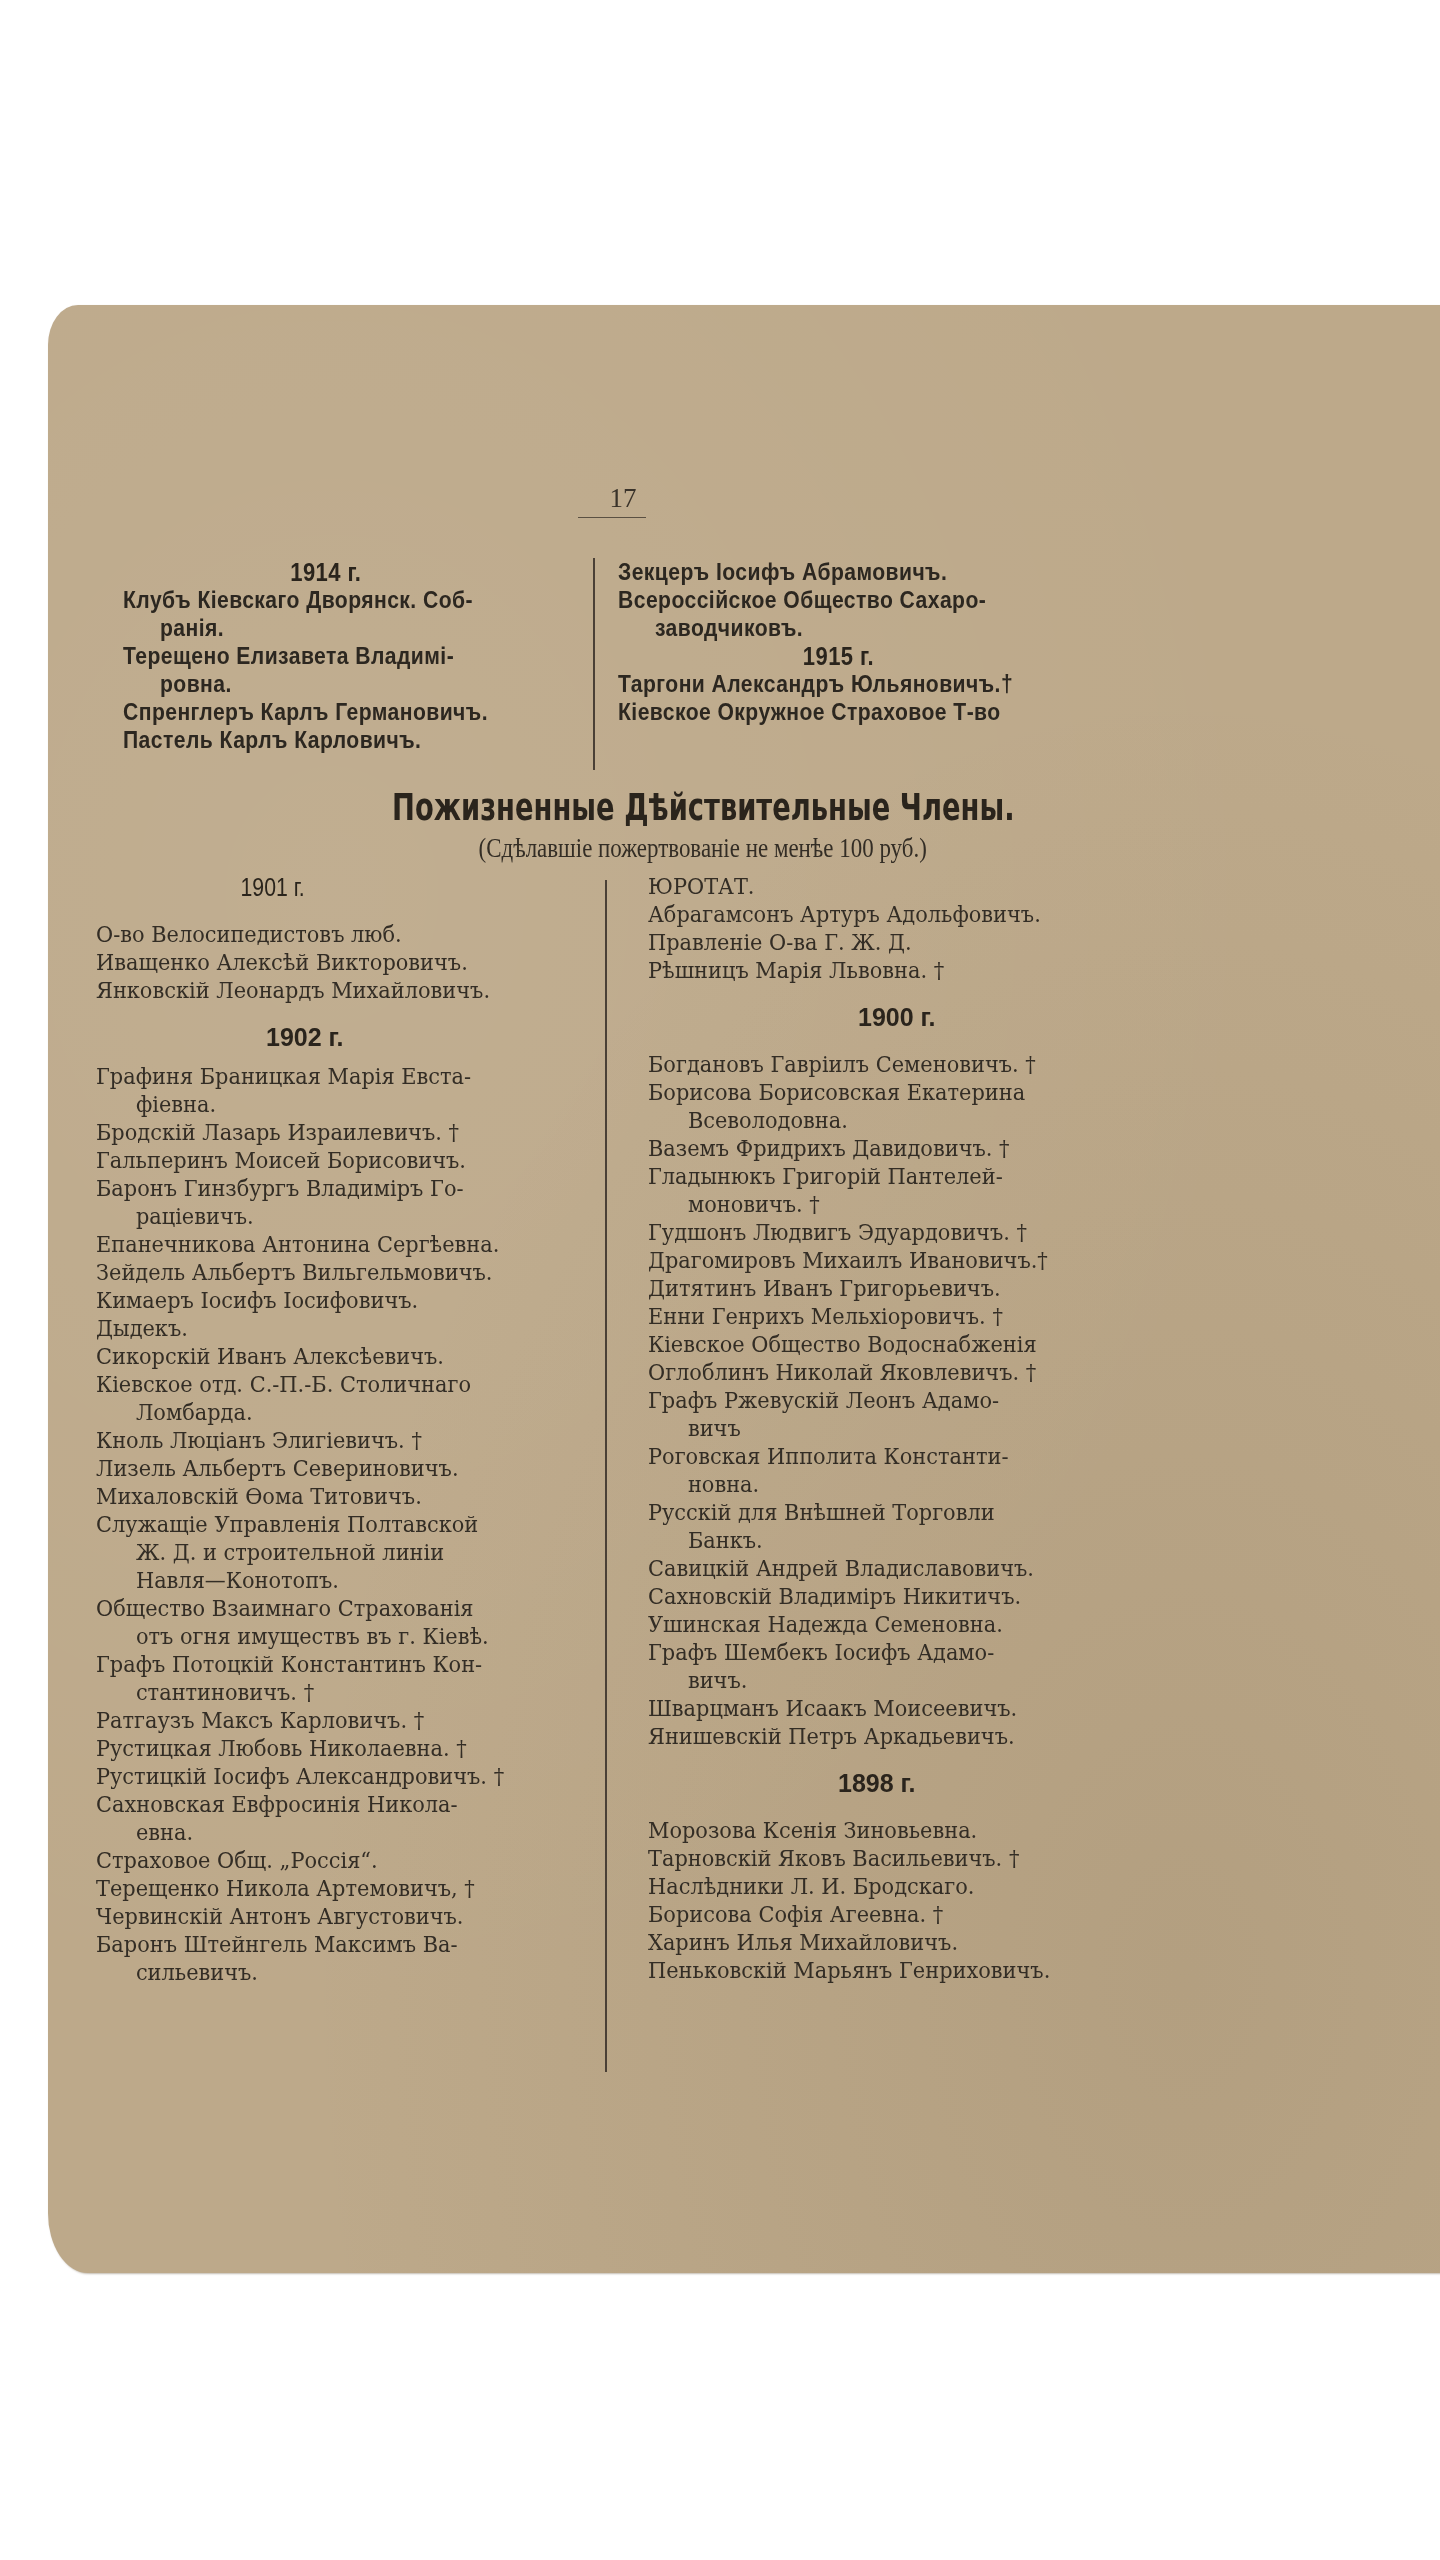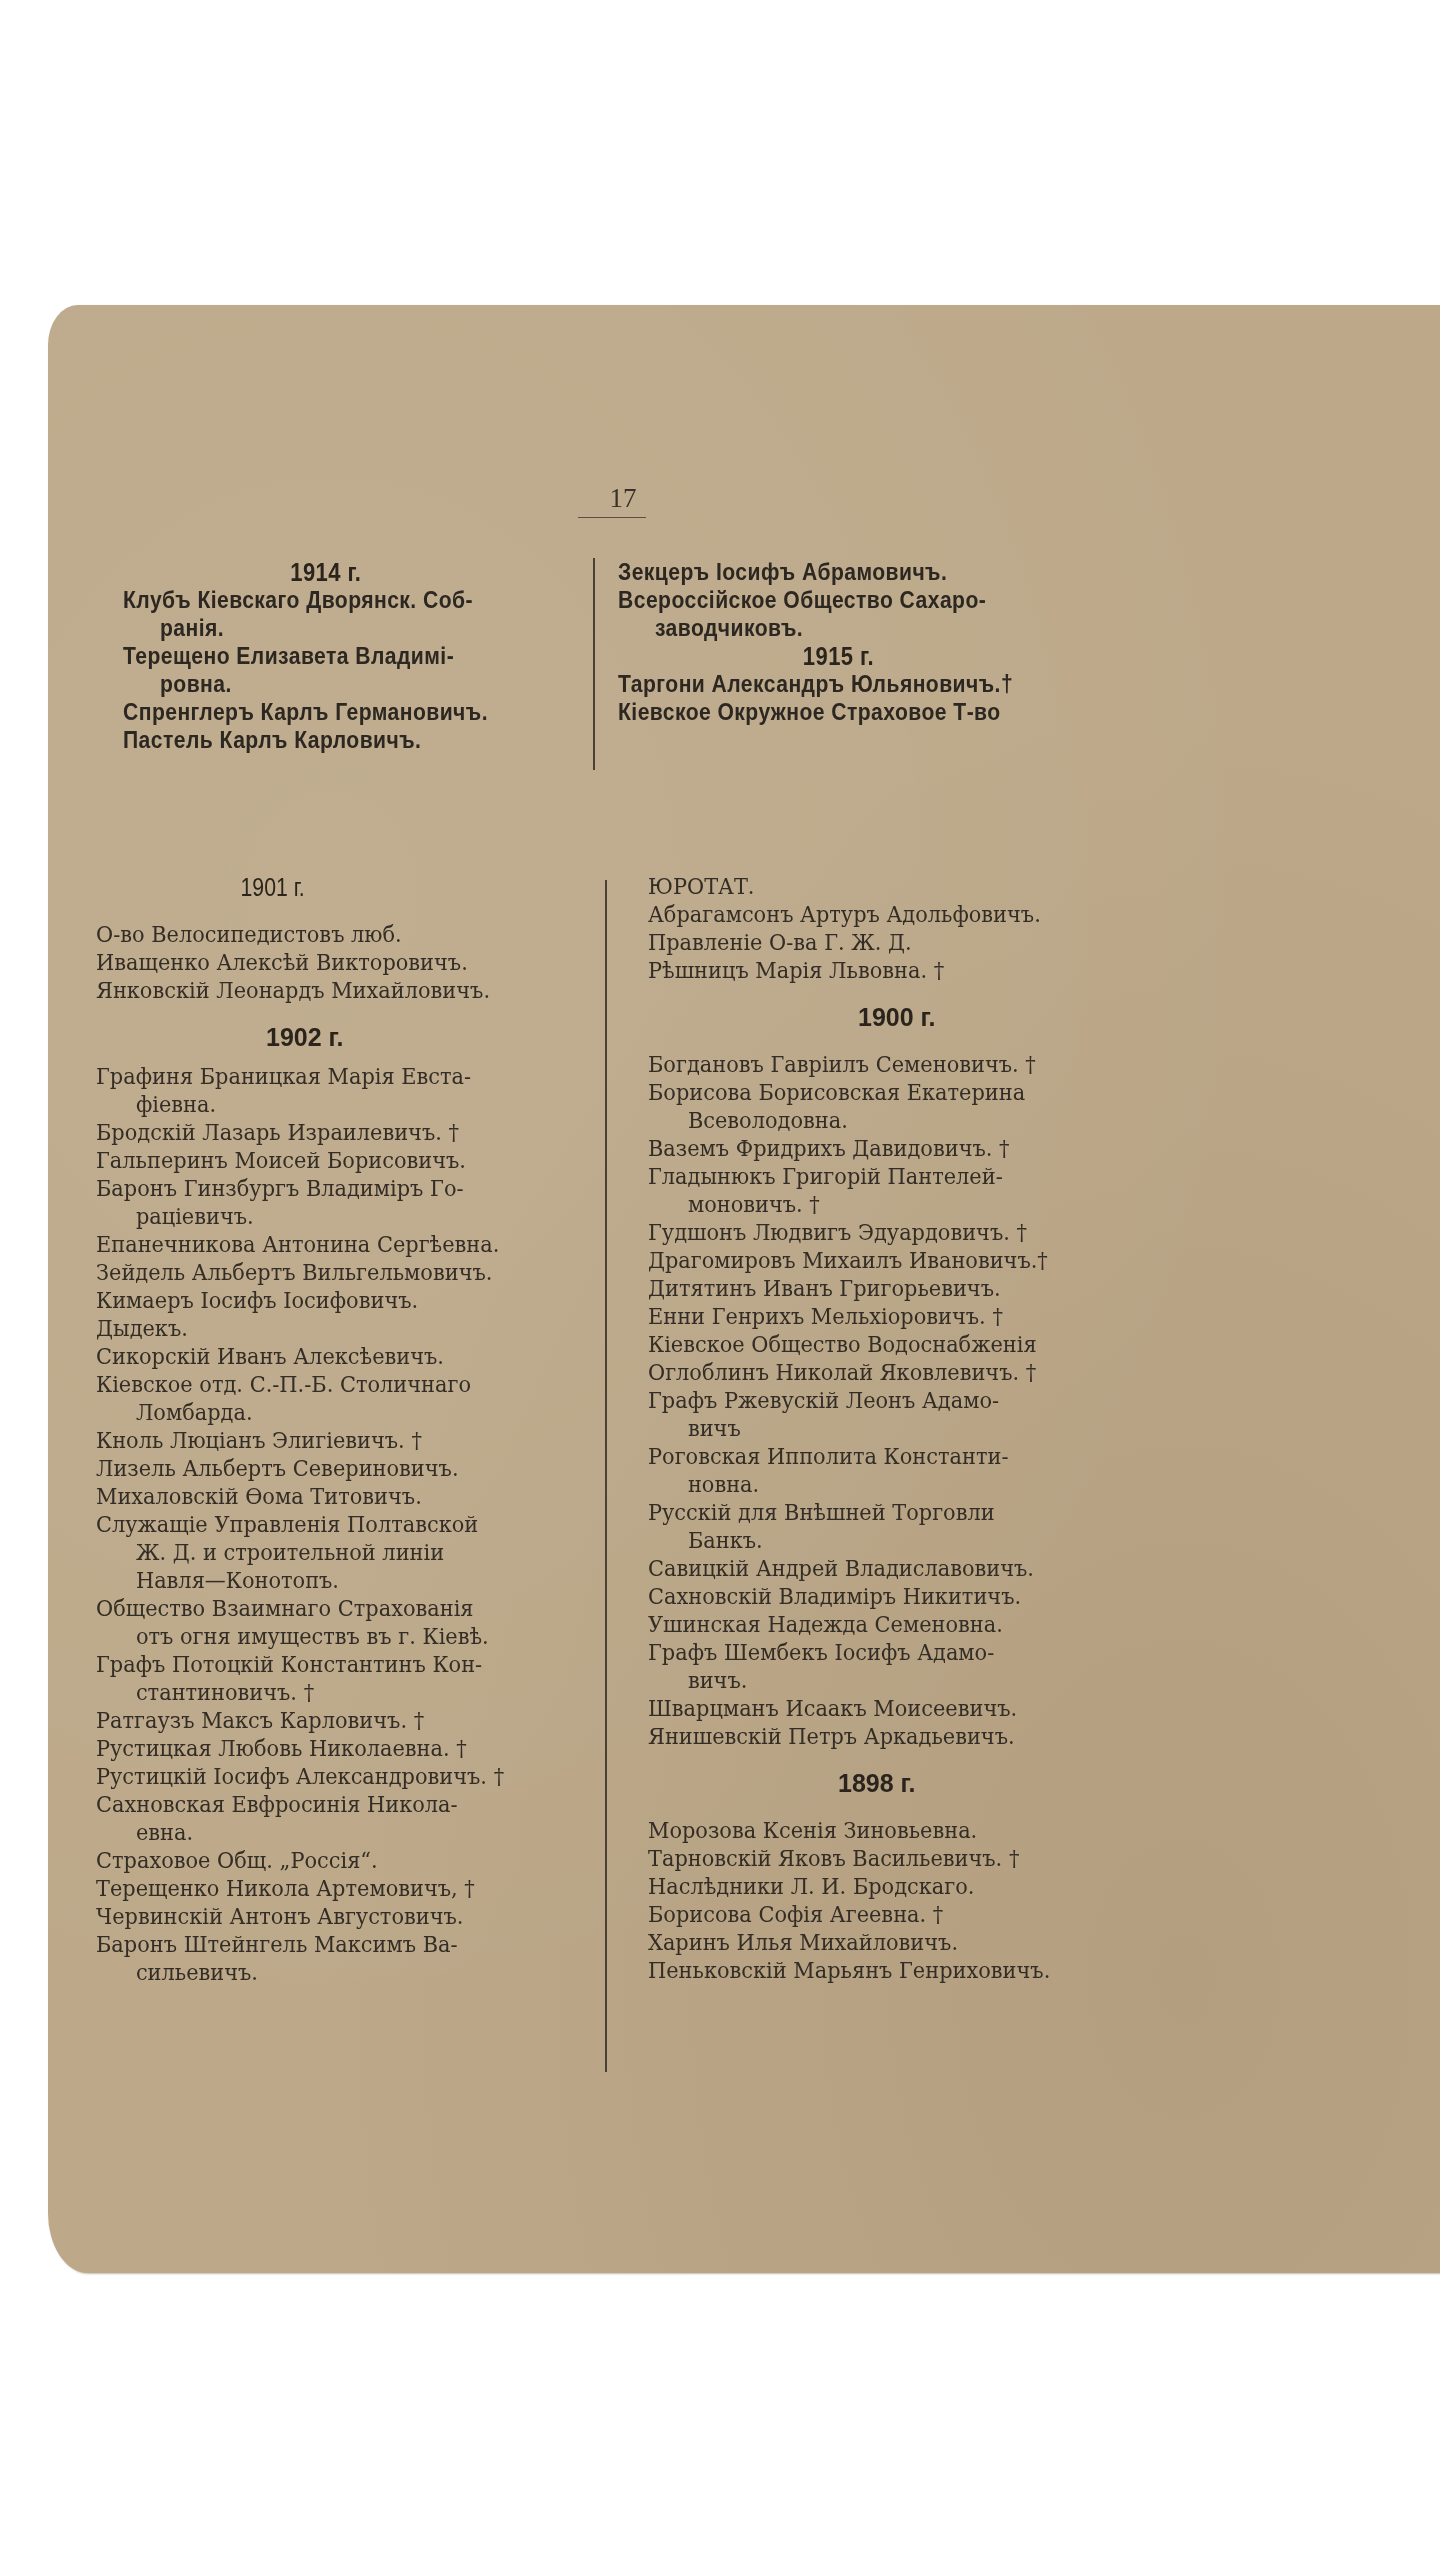--- a/index.html
+++ b/index.html
@@ -100,20 +100,22 @@
     <div id="top-right-after">
         <div class="entry">
           <span class="first" style="display: block;">Таргони Александръ Юльяновичъ.†</span>
         </div>
         <div class="entry">
           <span class="first" style="display: block;">Кіевское Окружное Страховое Т-во</span>
         </div>
       </div>
   </div>
 
+  <div class="abs section-title"><span>Пожизненные Дѣйствительные Члены.</span></div>
+  <div class="abs section-subtitle"><span>(Сдѣлавшіе пожертвованіе не менѣе 100 руб.)</span></div>
 
   <div class="col" style="left:48px; top:568px;">
     <div class="year" style="padding-left:170px; font-family:'Liberation Sans',sans-serif; font-weight:normal; transform:scaleX(0.85); transform-origin:left;">1901 г.</div>
     <div id="left-1901" class="serif" style="margin-top:20px;">
         <div class="entry">
           <span class="first" style="display: block;">О-во Велосипедистовъ люб.</span>
         </div>
         <div class="entry">
           <span class="first" style="display: block;">Иващенко Алексѣй Викторовичъ.</span>
         </div>

